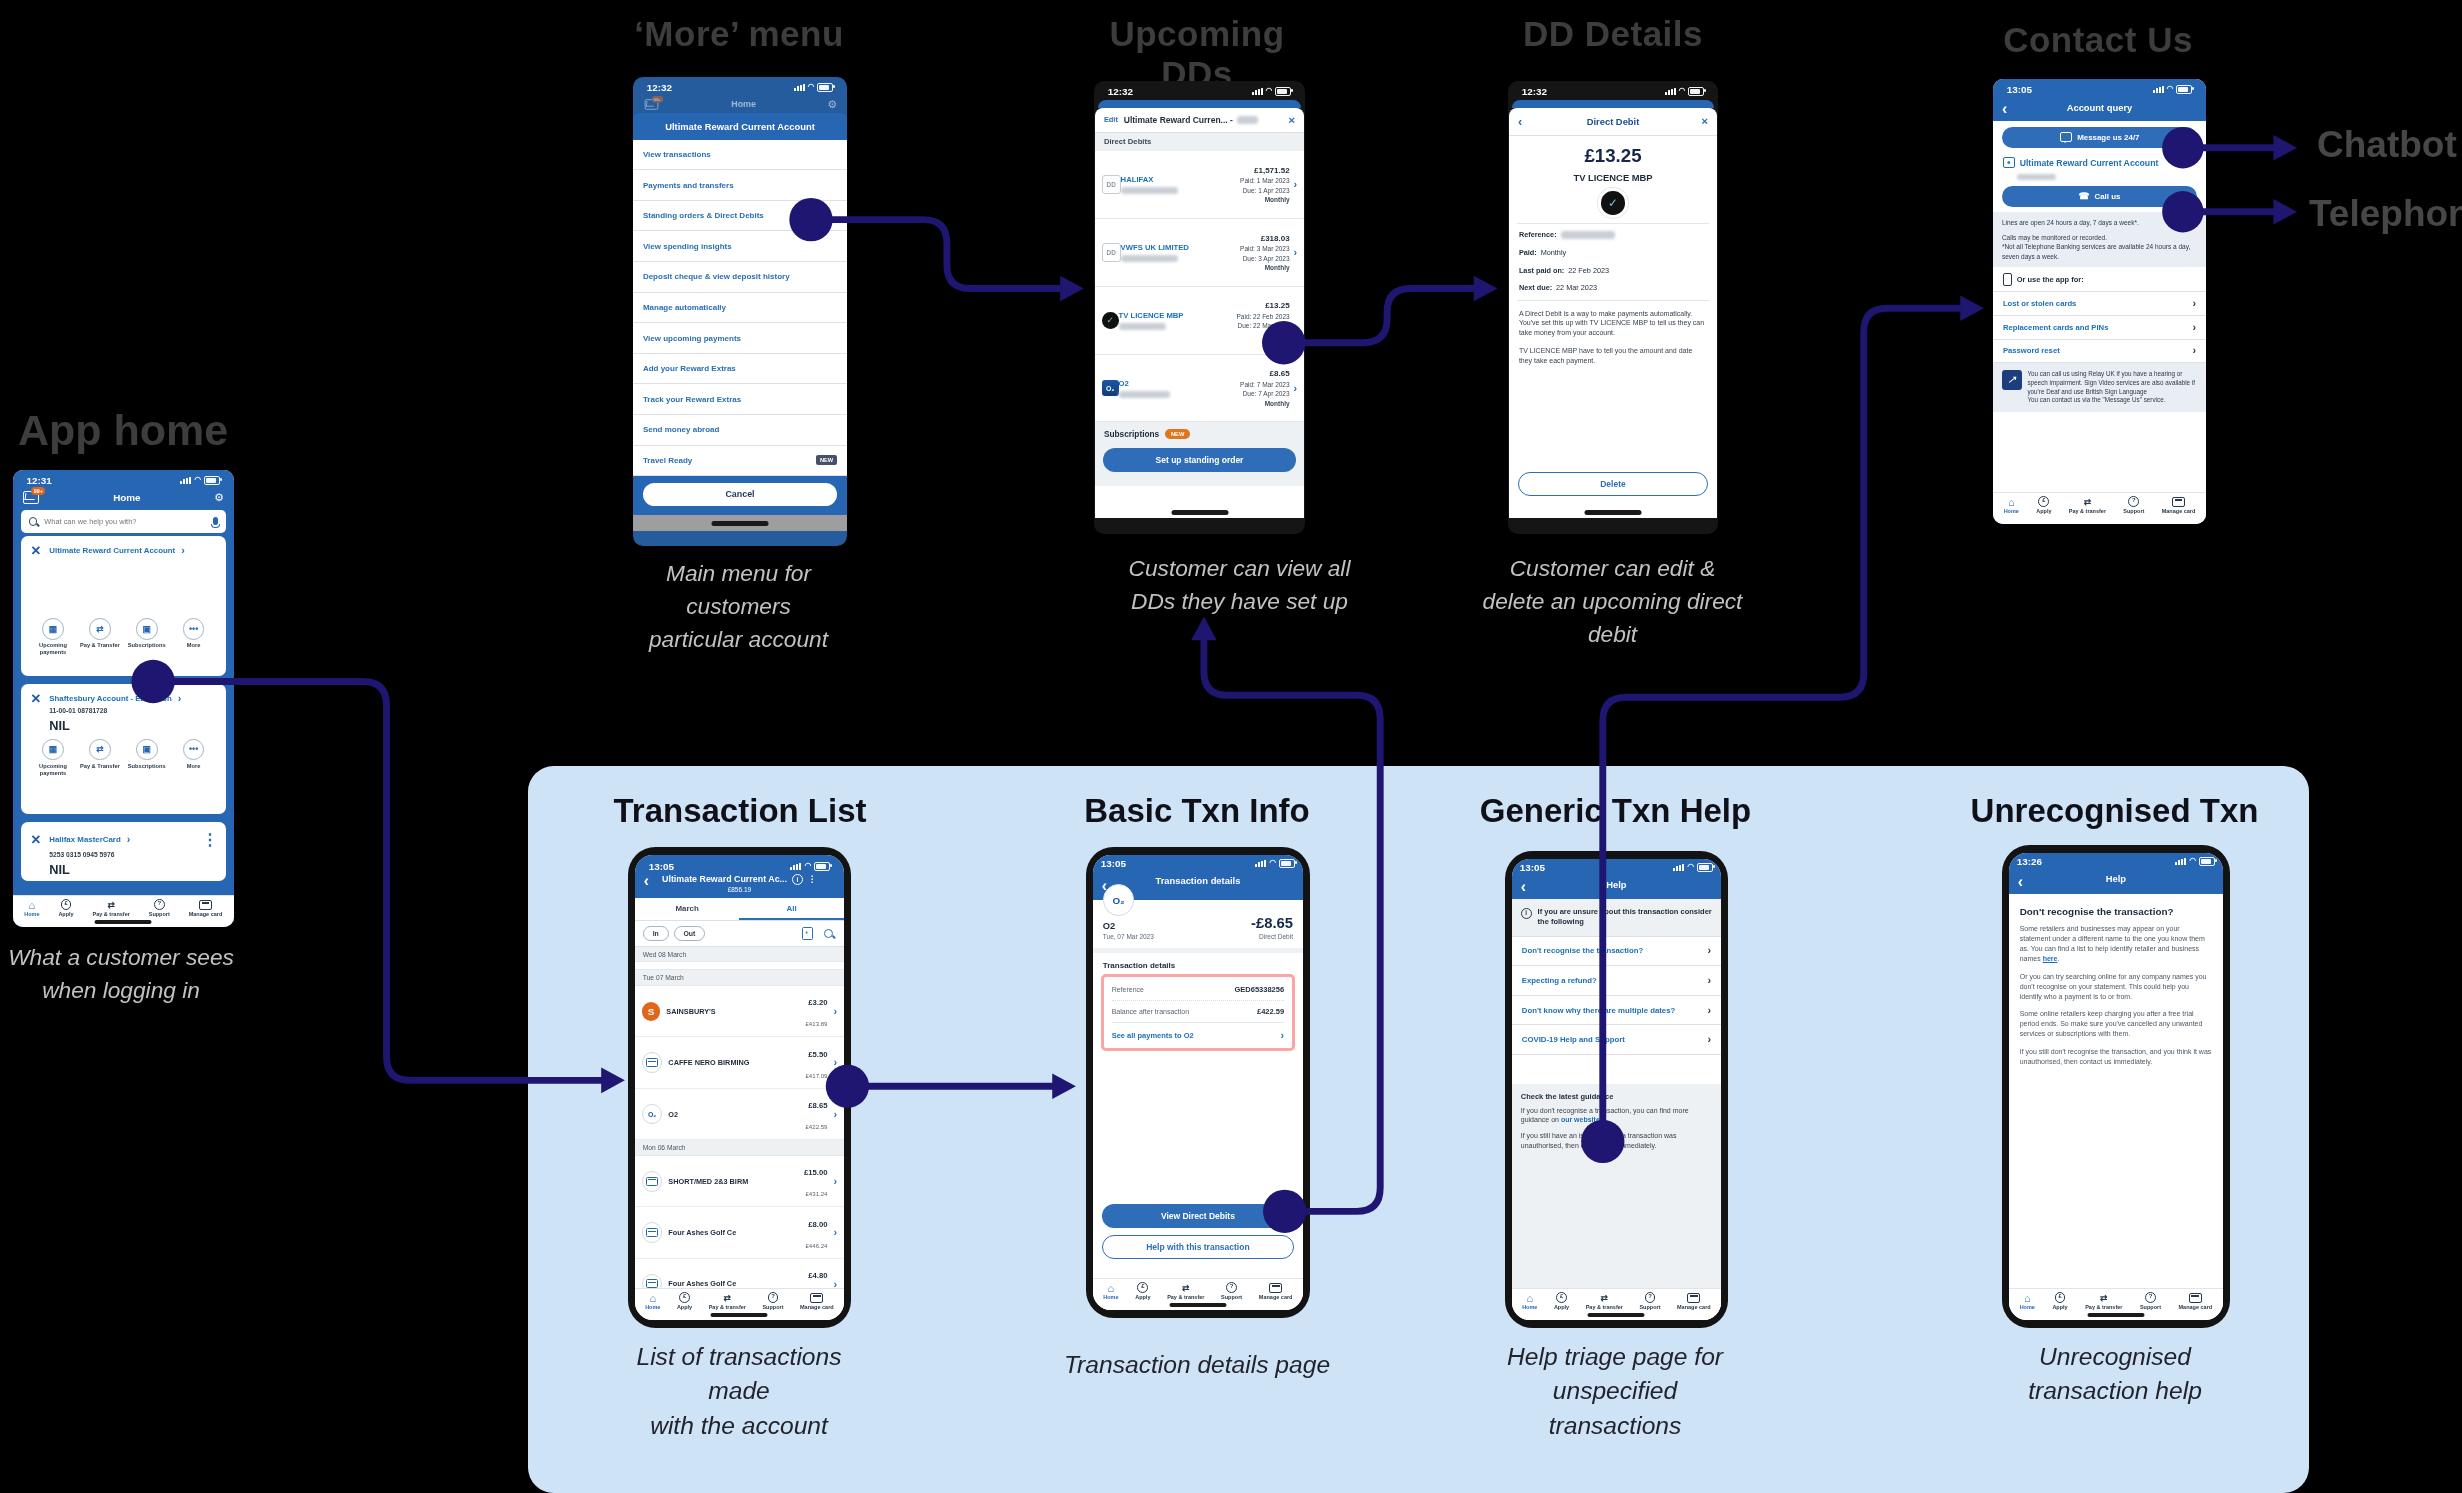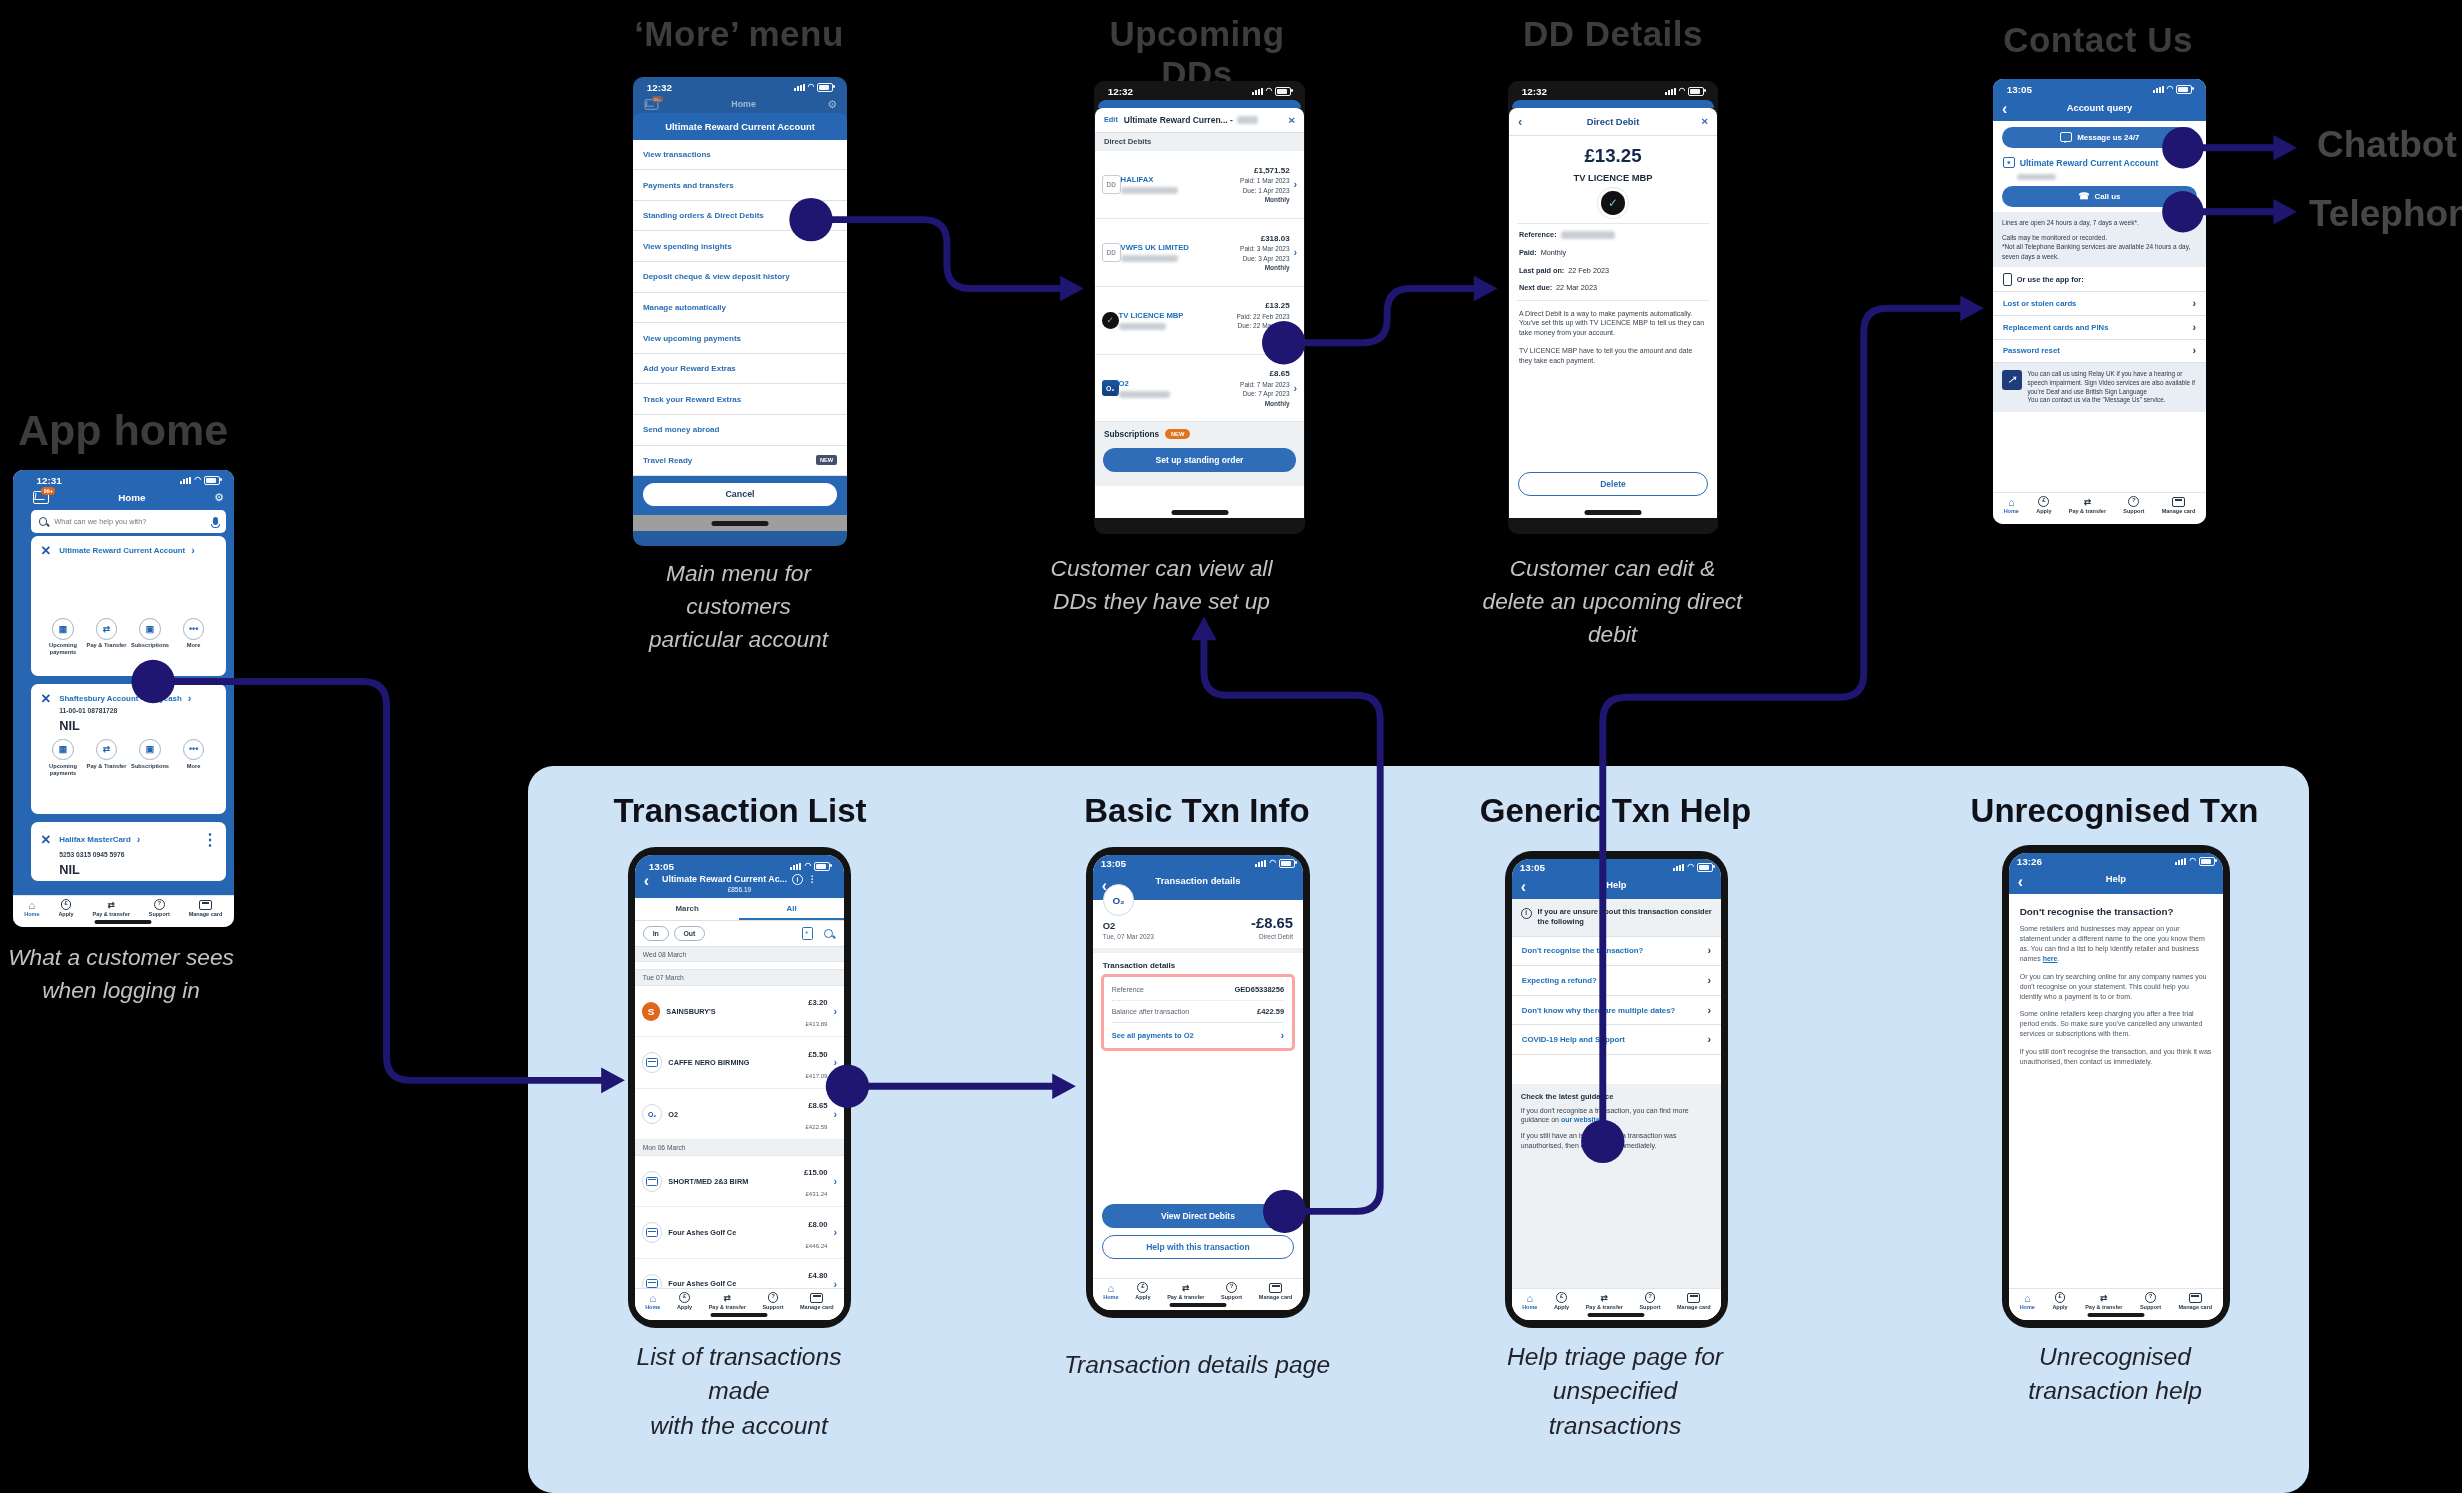--- a/index.html
+++ b/index.html
@@ -51,21 +51,21 @@
   .navitem{display:flex;flex-direction:column;align-items:center;gap:1.5px;font-size:5.5px;color:#27394b;font-weight:bold;}
   .navitem.active{color:#2766b2;}
   .nico{height:9.9px;display:flex;align-items:center;justify-content:center;}
   .i-home{font-size:10.8px;}.i-home::before{content:"⌂";font-weight:bold;}
   .i-circ{width:8.9px;height:8.9px;border:1px solid currentColor;border-radius:50%;font-size:5.9px;line-height:7.9px;text-align:center;font-style:normal;}
   .i-pay{font-size:8.9px;}.i-pay::before{content:"⇄";}
   .i-card{width:10.8px;height:7.9px;border:1px solid currentColor;border-radius:2px;position:relative;}
   .i-card::before{content:"";position:absolute;left:1.5px;right:1.5px;top:1.5px;height:1.5px;background:currentColor;}
 
   
-  .homebody{position:absolute;inset:0;background:#2766b2;color:#fff;padding-left:10px;}
+  .homebody{position:absolute;inset:0;background:#2766b2;color:#fff;}
   .hometop{display:flex;align-items:center;justify-content:space-between;padding:2px 9.9px;}
   .envl{position:relative;width:14.8px;height:10.8px;border:1.5px solid #fff;border-radius:2px;}
   .envl::before{content:"";position:absolute;left:1px;top:1px;width:8.9px;height:5.9px;border-left:1.5px solid #fff;border-bottom:1.5px solid #fff;transform:skewX(-8deg);}
   .envbadge{position:absolute;top:-4.9px;right:-6.9px;background:#e0661c;color:#fff;font-size:5.4px;font-weight:bold;border-radius:4.9px;padding:1px 2.5px;}
   .gear{font-size:10.8px;}
   .searchbar{margin:3.9px 7.9px;background:#fff;border-radius:4.9px;display:flex;align-items:center;gap:4.9px;padding:5.9px 7.9px;color:#6b7682;}
   .mag{position:relative;width:6.9px;height:6.9px;border:1.6px solid #34495e;border-radius:50%;flex:none;}
   .mag::after{content:"";position:absolute;width:3.9px;height:1.6px;background:#34495e;transform:rotate(45deg);right:-3.4px;bottom:-1px;border-radius:1px;}
   .mic{width:4.9px;height:7.9px;border-radius:3px;background:#2766b2;position:relative;flex:none;margin-left:auto;}
   .mic::after{content:"";position:absolute;left:-2px;right:-2px;bottom:-3px;height:3px;border:1px solid #2766b2;border-top:none;border-radius:0 0 3.9px 3.9px;}
@@ -213,21 +213,21 @@
   <div class="abs rightlabel" style="left:2309px;top:193px;width:167px;">Telephony</div>
 
   <div class="abs cap" style="left:0px;top:941px;width:242px;">
     <div>What a customer sees</div>
     <div>when logging in</div>
   </div>
   <div class="abs cap" style="left:627px;top:557px;width:223px;">
     <div>Main menu for customers</div>
     <div>particular account</div>
   </div>
-  <div class="abs cap" style="left:1050px;top:552px;width:223px;">
+  <div class="abs cap" style="left:1128px;top:552px;width:223px;">
     <div>Customer can view all</div>
     <div>DDs they have set up</div>
   </div>
   <div class="abs cap" style="left:1455px;top:552px;width:315px;">
     <div>Customer can edit &amp;</div>
     <div>delete an upcoming direct debit</div>
   </div>
 
   <div class="abs bluebox"></div>
   <div class="abs boxtitle" style="left:592px;top:792px;width:296px;">Transaction List</div>

